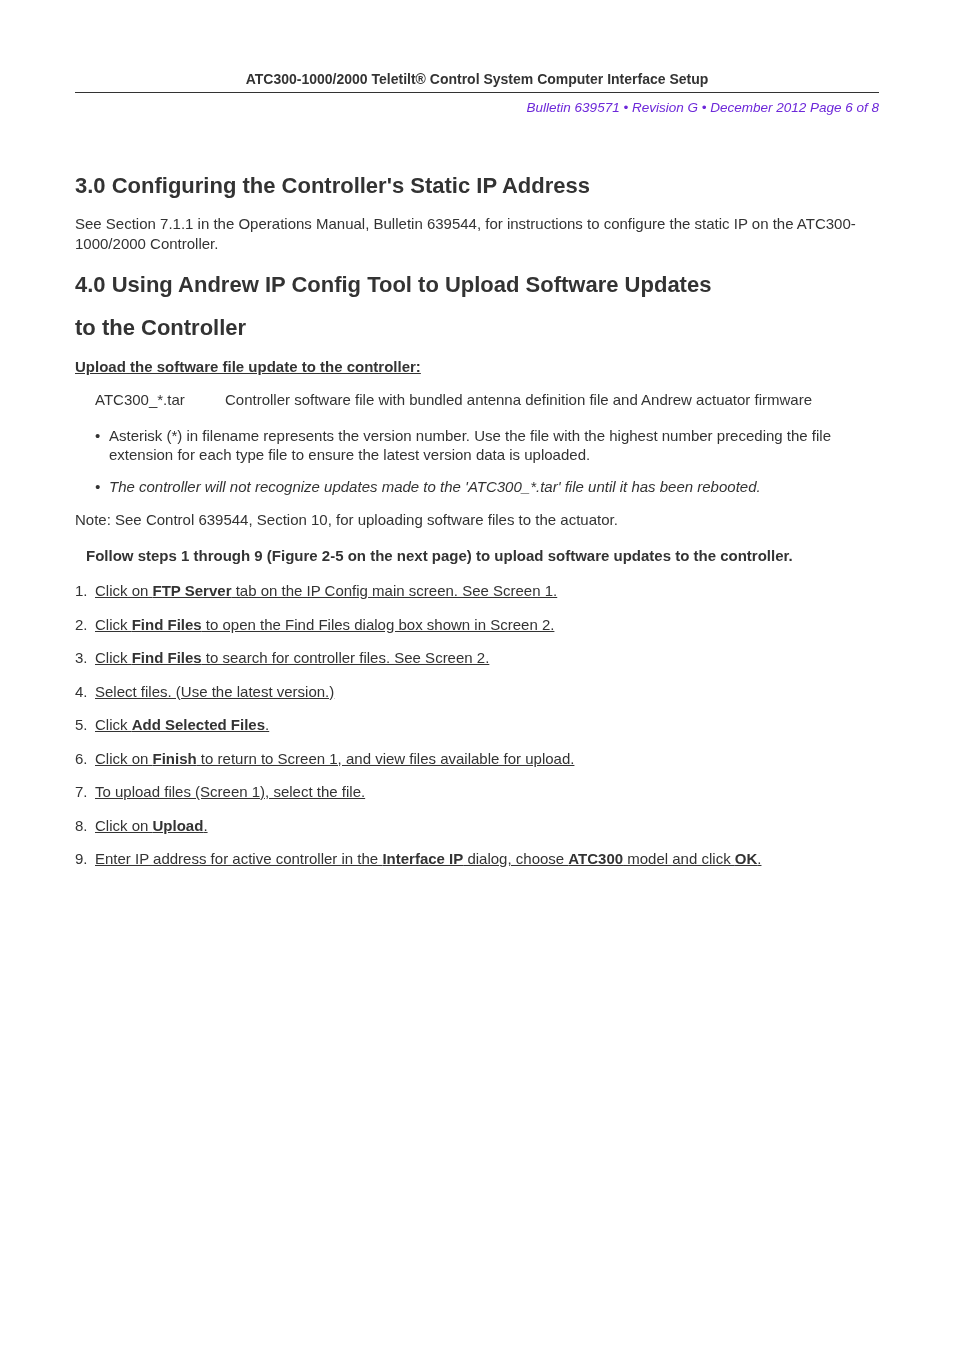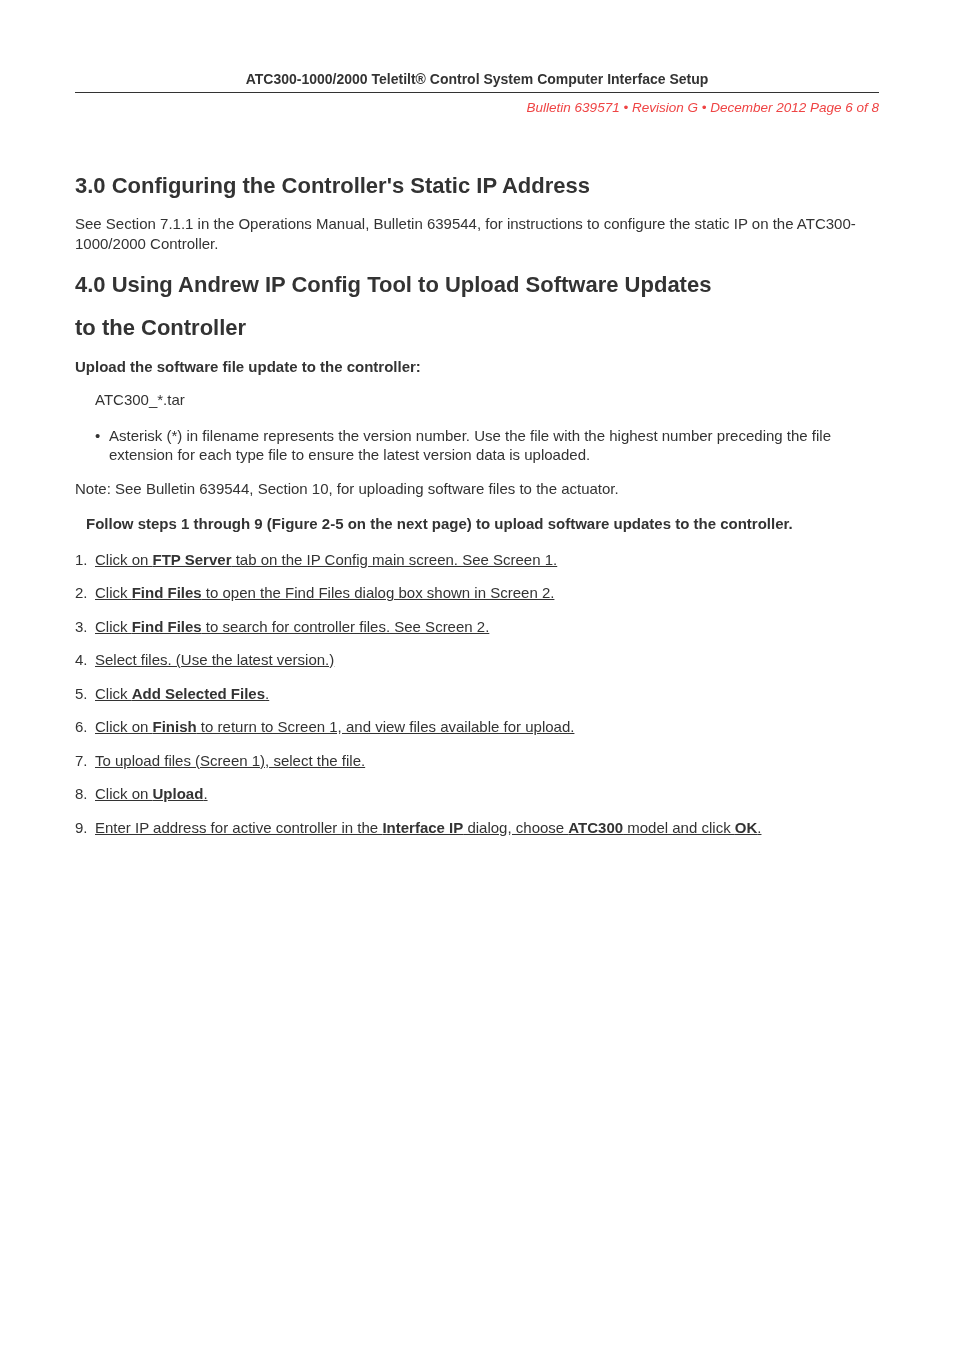--- a/index.html
+++ b/index.html
@@ -18,36 +18,37 @@
     font-weight: bold;
     font-size: 14px;
     border-bottom: 1.5px solid #333;
     padding-bottom: 4px;
     margin-bottom: 6px;
   }
   .subhead {
     text-align: right;
     font-style: italic;
     font-size: 13.5px;
-    color: #ef4444;
+    color: #6d28d9;
     margin-bottom: 55px;
   }
   h2.section {
     font-size: 22px;
     font-weight: bold;
     margin-bottom: 14px;
   }
   .para {
     margin-bottom: 18px;
   }
   .second-heading-group h2.section { margin-bottom: 14px; }
   .subheading-bold {
     font-weight: bold;
     font-size: 15px;
     margin-bottom: 14px;
+    text-decoration: underline;
   }
   .def-row {
     display: flex;
     margin-left: 20px;
     margin-bottom: 16px;
   }
   .def-term {
     font-weight: normal;
     width: 130px;
     flex-shrink: 0;
@@ -105,27 +106,29 @@
 
 <div class="second-heading-group">
   <h2 class="section">4.0 Using Andrew IP Config Tool to Upload Software Updates</h2>
   <h2 class="section">to the Controller</h2>
 </div>
 
 <p class="subheading-bold">Upload the software file update to the controller:</p>
 
 <div class="def-row">
   <div class="def-term">ATC300_*.tar</div>
+  <div class="def-desc">Controller software file with bundled antenna definition file and Andrew actuator firmware</div>
 </div>
 
 <ul class="bullets">
   <li>Asterisk (*) in filename represents the version number. Use the file with the highest number preceding the file extension for each type file to ensure the latest version data is uploaded.</li>
+  <li class="italic">The controller will not recognize updates made to the 'ATC300_*.tar' file until it has been rebooted.</li>
 </ul>
 
-<p class="note">Note: See Bulletin 639544, Section 10, for uploading software files to the actuator.</p>
+<p class="note">Note: See Control 639544, Section 10, for uploading software files to the actuator.</p>
 
 <p class="steps-intro">Follow steps 1 through 9 (Figure 2-5 on the next page) to upload software updates to the controller.</p>
 
 <ol class="steps">
   <li><span>Click on </span><span class="b">FTP Server</span><span> tab on the IP Config main screen. See Screen 1.</span></li>
   <li><span>Click </span><span class="b">Find Files</span><span> to open the Find Files dialog box shown in Screen 2.</span></li>
   <li><span>Click </span><span class="b">Find Files</span><span> to search for controller files. See Screen 2.</span></li>
   <li><span>Select files. (Use the latest version.)</span></li>
   <li><span>Click </span><span class="b">Add Selected Files</span><span>.</span></li>
   <li><span>Click on </span><span class="b">Finish</span><span> to return to Screen 1, and view files available for upload.</span></li>

